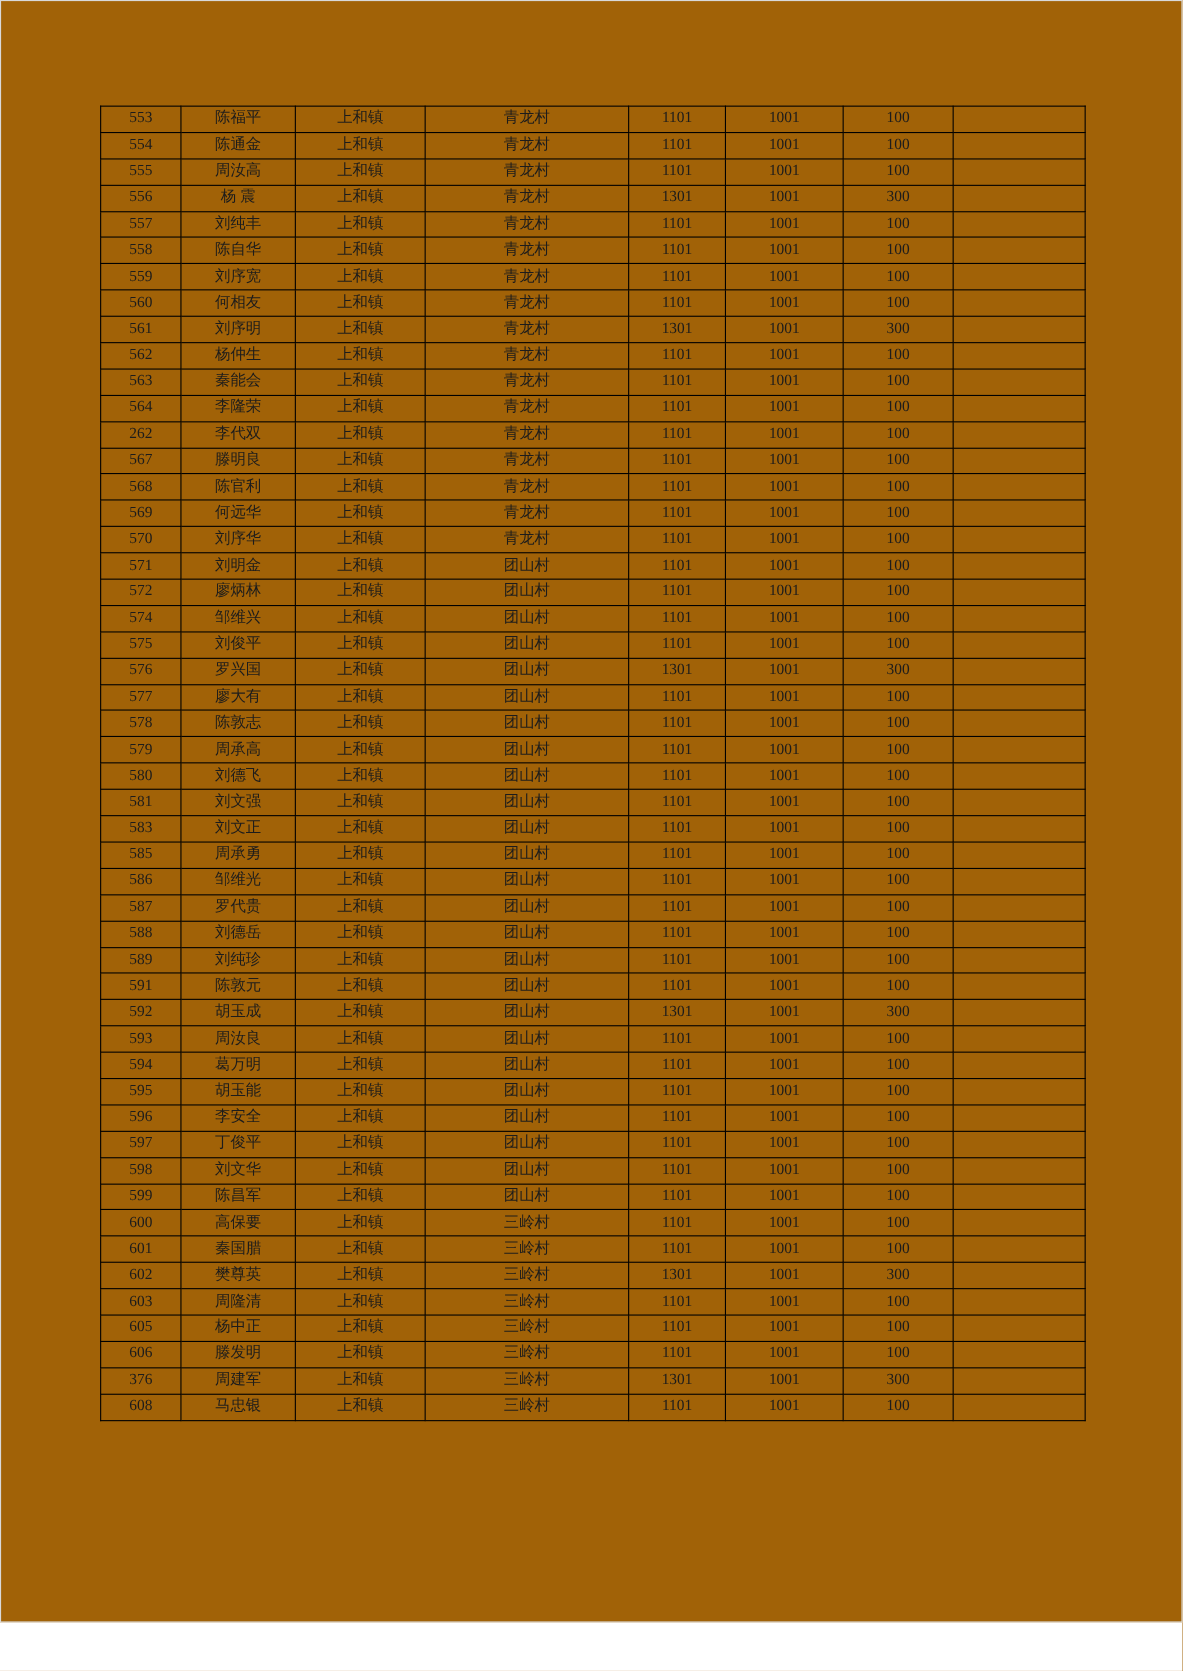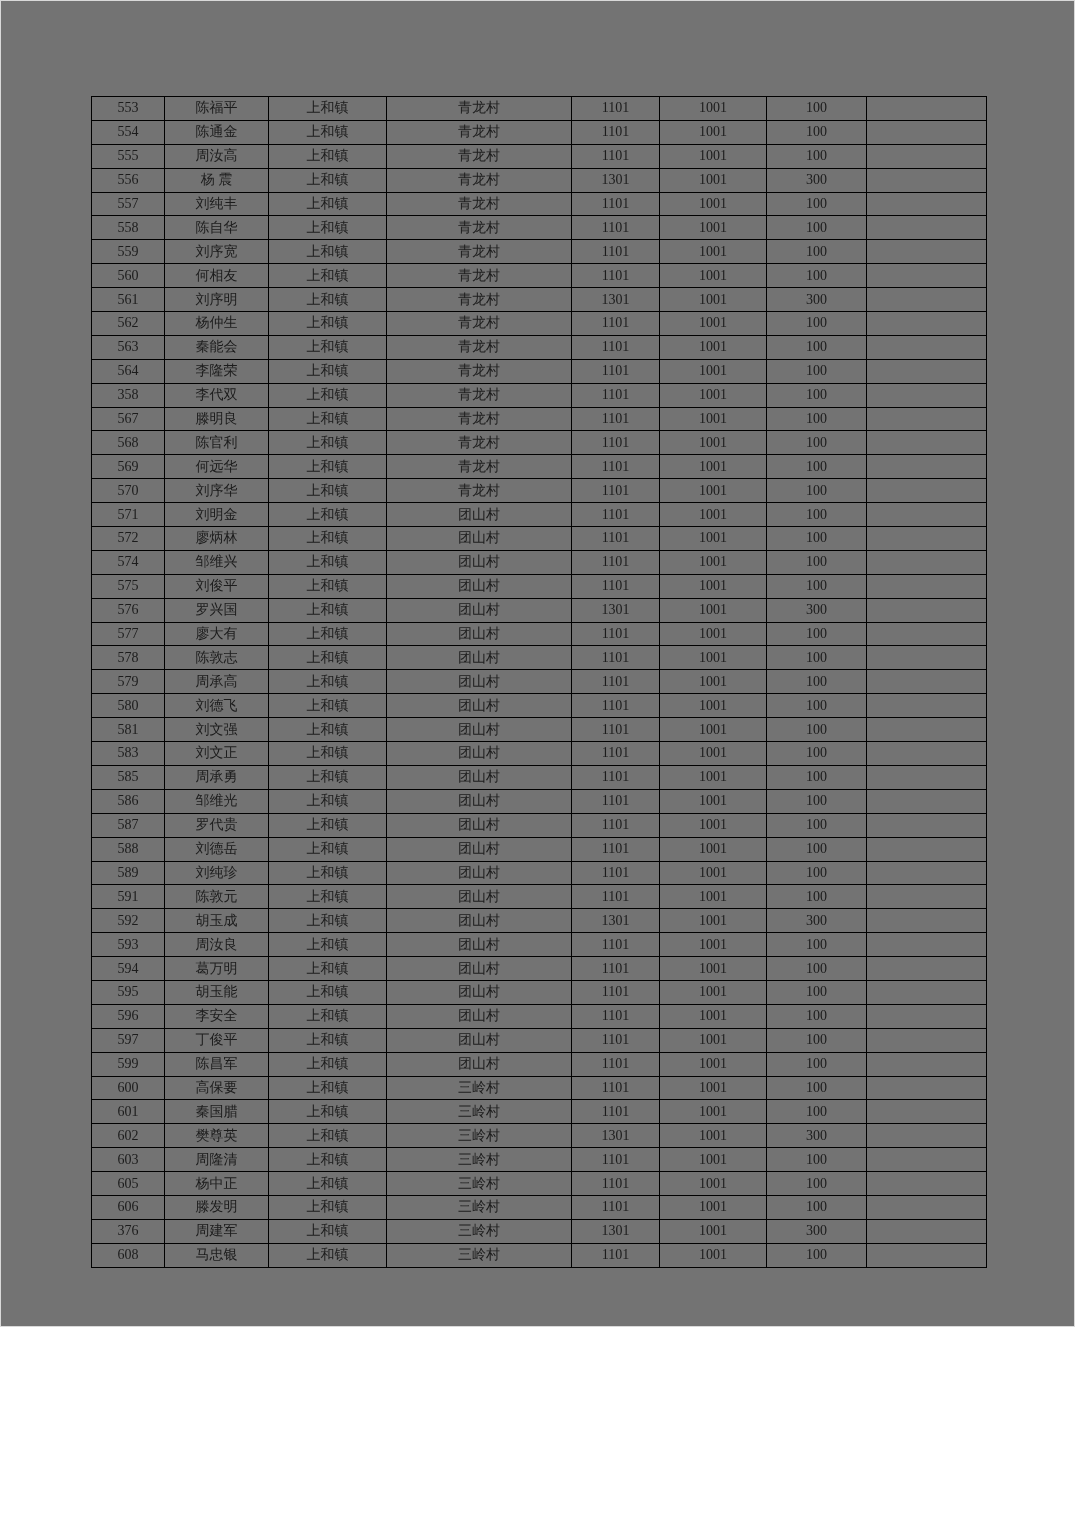--- a/index.html
+++ b/index.html
@@ -3,22 +3,22 @@
 <meta charset="utf-8">
 <style>
   html, body {
     margin: 0;
     padding: 0;
     background: #ffffff;
   }
   .page {
     position: relative;
     width: 1075px;
-    height: 1327px;
-    background: #737373;
+    height: 1475px;
+    background: #a16207;
     box-sizing: border-box;
     border: 1px solid #d9d9d9;
     font-family: "Liberation Serif", "DejaVu Serif", serif;
   }
   table.roster {
     position: absolute;
     left: 90px;
     top: 95px;
     width: 895px;
     border-collapse: collapse;
@@ -175,21 +175,21 @@
           <td>564</td>
           <td>李隆荣</td>
           <td>上和镇</td>
           <td>青龙村</td>
           <td>1101</td>
           <td>1001</td>
           <td>100</td>
           <td></td>
         </tr>
         <tr>
-          <td>358</td>
+          <td>262</td>
           <td>李代双</td>
           <td>上和镇</td>
           <td>青龙村</td>
           <td>1101</td>
           <td>1001</td>
           <td>100</td>
           <td></td>
         </tr>
         <tr>
           <td>567</td>
@@ -447,20 +447,30 @@
           <td>上和镇</td>
           <td>团山村</td>
           <td>1101</td>
           <td>1001</td>
           <td>100</td>
           <td></td>
         </tr>
         <tr>
           <td>597</td>
           <td>丁俊平</td>
+          <td>上和镇</td>
+          <td>团山村</td>
+          <td>1101</td>
+          <td>1001</td>
+          <td>100</td>
+          <td></td>
+        </tr>
+        <tr>
+          <td>598</td>
+          <td>刘文华</td>
           <td>上和镇</td>
           <td>团山村</td>
           <td>1101</td>
           <td>1001</td>
           <td>100</td>
           <td></td>
         </tr>
         <tr>
           <td>599</td>
           <td>陈昌军</td>

